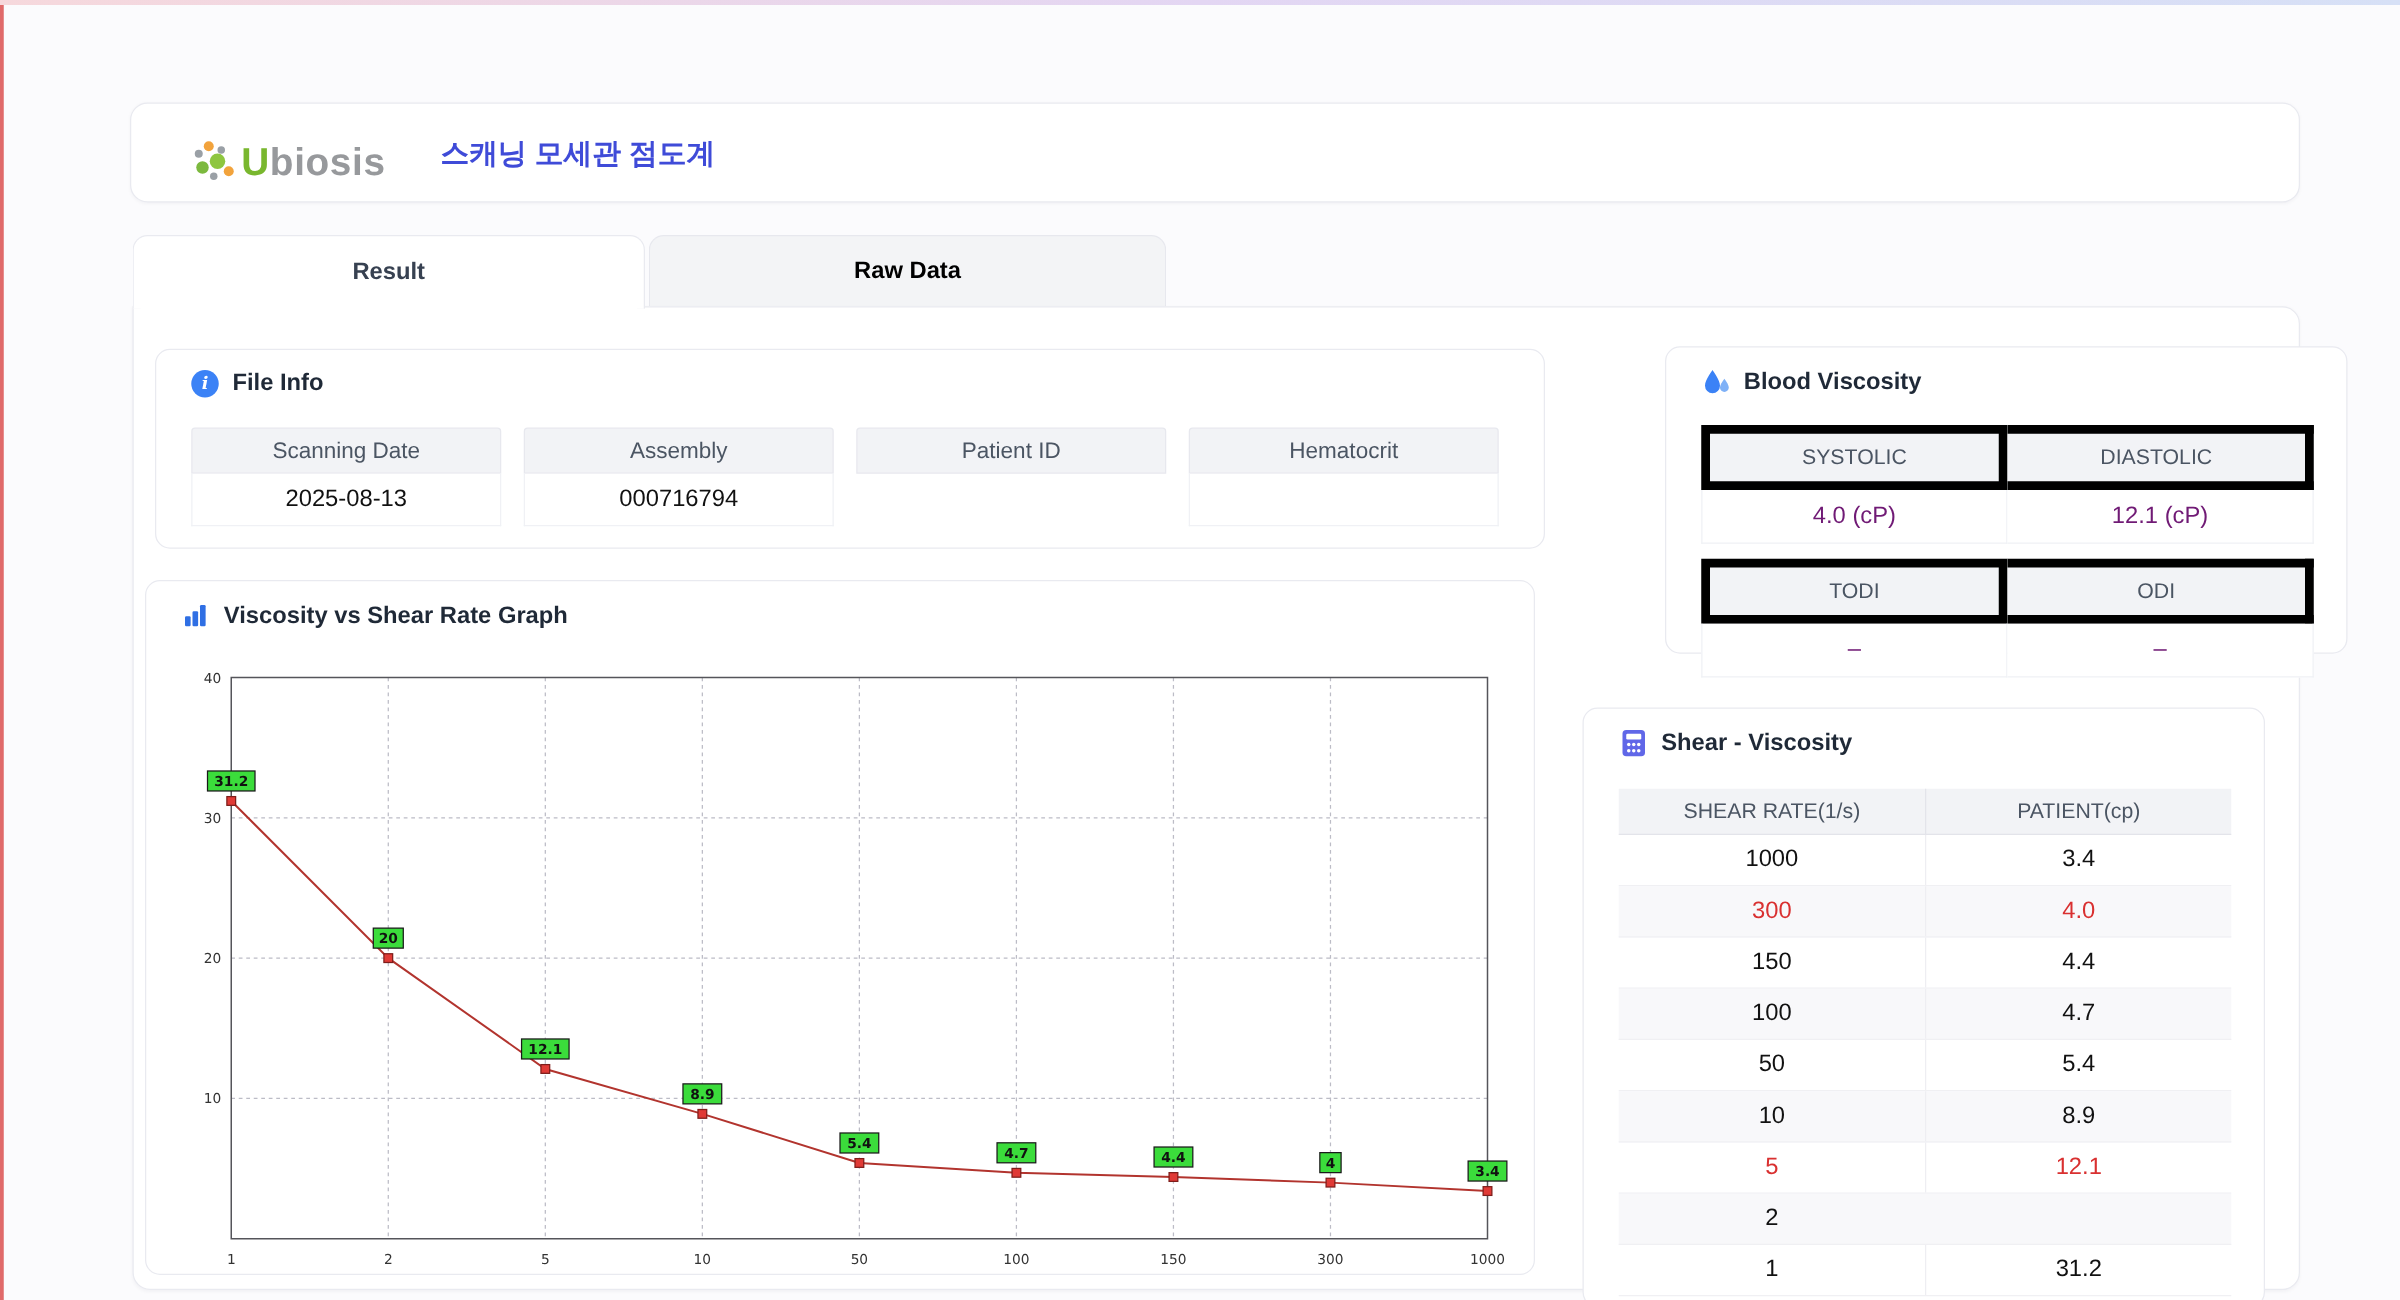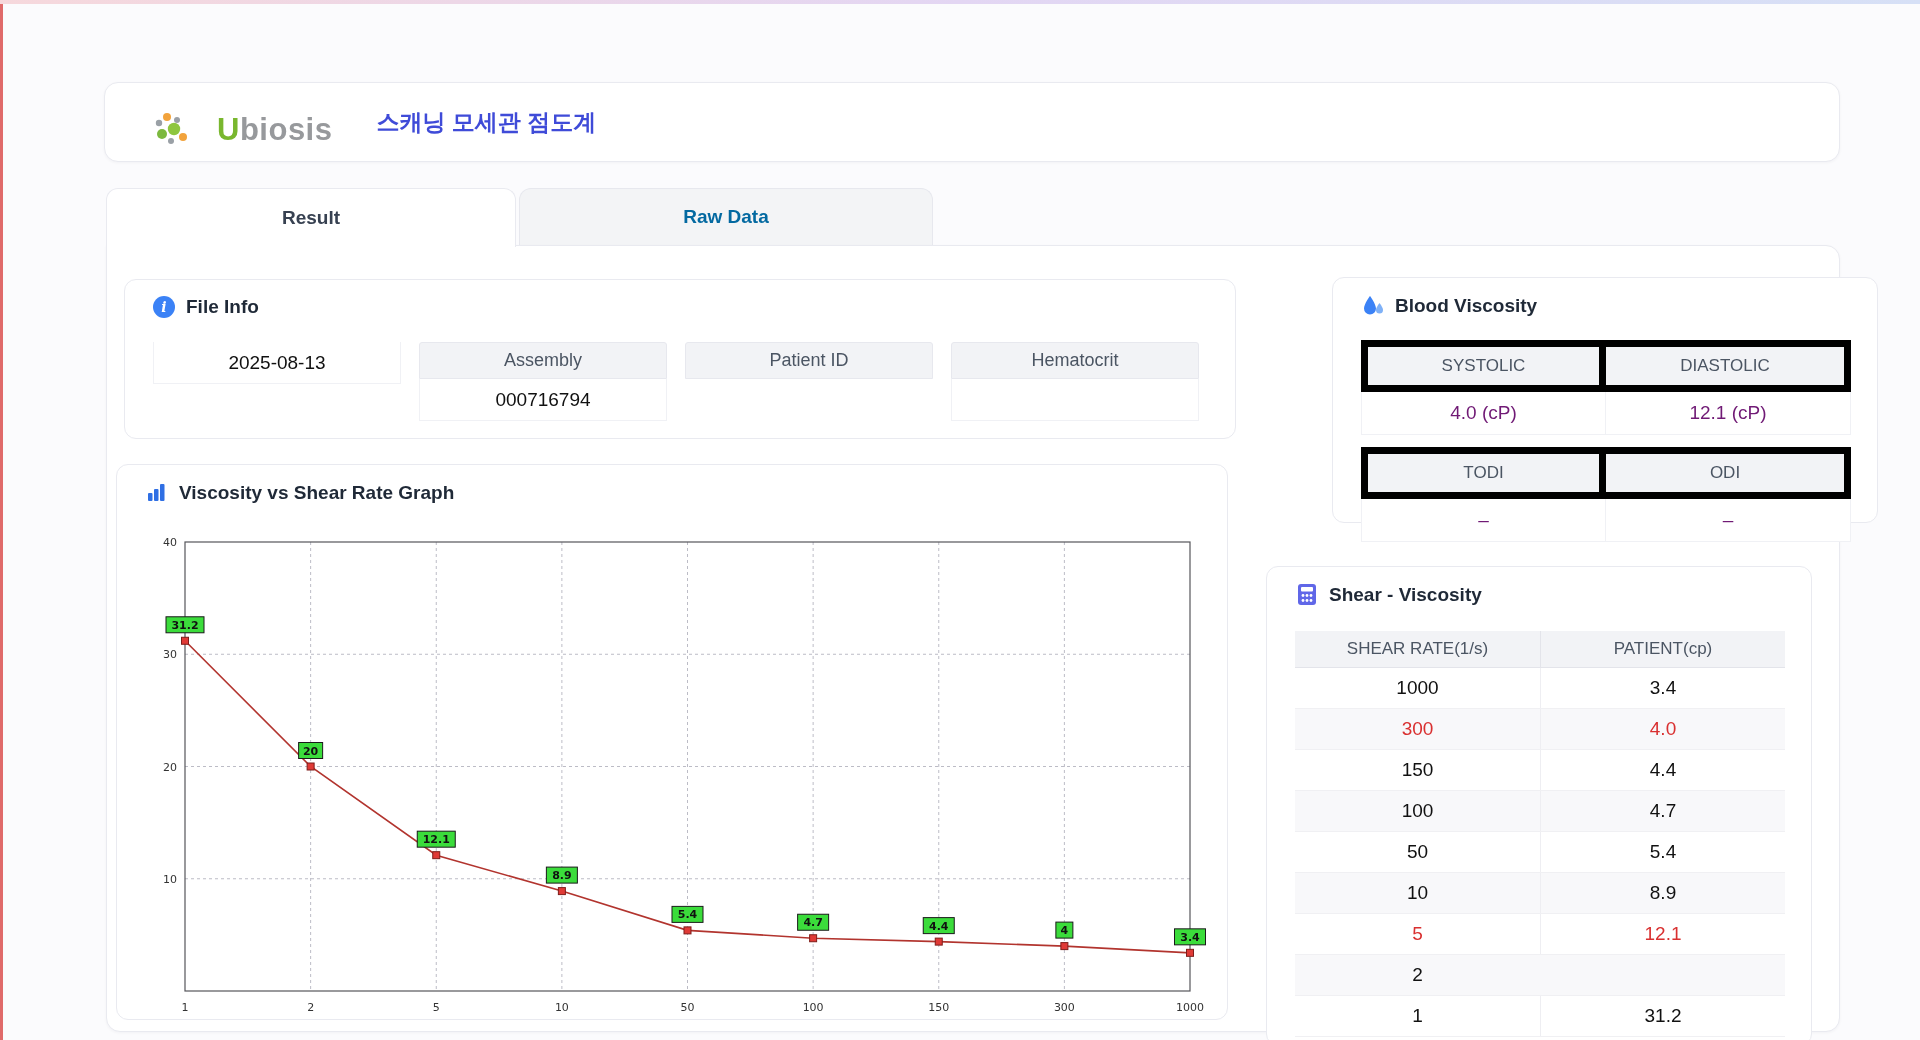--- a/index.html
+++ b/index.html
@@ -10,33 +10,33 @@
   }
   .top-accent{position:absolute;left:0;top:0;width:1920px;height:4px;
     background:linear-gradient(90deg,#f6d8dc,#e3d6f3,#d6e0f6);}
   .left-accent{position:absolute;left:0;top:4px;width:3px;height:1036px;background:#e06a6a;}
 
   .card{position:absolute;background:#fff;border:1px solid #e9eaf0;border-radius:14px;
     box-shadow:0 1px 3px rgba(30,30,60,.04);}
 
   
   .header-card{left:104px;top:82px;width:1736px;height:80px;display:flex;align-items:center;padding:0 46px;}
-  .logo{display:flex;align-items:center;gap:24px;margin-top:16px;}
+  .logo{display:flex;align-items:center;gap:0;margin-top:16px;}
   .logo-text{font-size:31px;font-weight:600;letter-spacing:.5px;}
   .logo-u{color:#79b72e;}
   .logo-rest{color:#97999c;}
   .app-title{margin-left:44px;color:#3f4bd8;font-size:23px;font-weight:700;}
 
   
   .tab{position:absolute;display:flex;align-items:center;justify-content:center;
     font-size:19px;font-weight:700;border-radius:12px 12px 0 0;cursor:pointer;}
   .tab-active{left:106px;top:188px;width:410px;height:59px;background:#fff;
     border:1px solid #e9eaf0;border-bottom:none;color:#374151;z-index:3;}
   .tab-inactive{left:519px;top:188px;width:414px;height:57px;background:#f3f4f6;
-    border:1px solid #e7e8ee;border-bottom:none;color:#0369a1;z-index:1;}
+    border:1px solid #e7e8ee;border-bottom:none;color:#000000;z-index:1;}
 
   .main-panel{left:106px;top:245px;width:1734px;height:787px;background:#fff;
     border:1px solid #e9eaf0;border-radius:0 14px 14px 14px;position:absolute;z-index:2;
     box-shadow:0 1px 3px rgba(30,30,60,.04);}
 
   .inner-card{position:absolute;background:#fff;border:1px solid #e9eaf0;border-radius:12px;z-index:4;}
   .card-title{display:flex;align-items:center;gap:11px;padding:16px 0 0 28px;
     font-size:19px;font-weight:700;color:#1f2937;}
   .icon{width:23px;height:23px;display:inline-flex;align-items:center;justify-content:center;flex:0 0 auto;}
   .info-icon{width:22px;height:22px;border-radius:50%;background:#3b82f6;color:#fff;
@@ -118,20 +118,21 @@
 
 <div class="main-panel"></div>
 
 <div class="inner-card file-info-card">
   <div class="card-title">
     <span class="icon info-icon">i</span>
     <span>File Info</span>
   </div>
   <div class="fields">
       <div class="field">
+        <div class="flabel">Scanning Date</div>
         <div class="fvalue">2025-08-13</div>
       </div>
       <div class="field">
         <div class="flabel">Assembly</div>
         <div class="fvalue">000716794</div>
       </div>
       <div class="field">
         <div class="flabel">Patient ID</div>
       </div>
       <div class="field">

